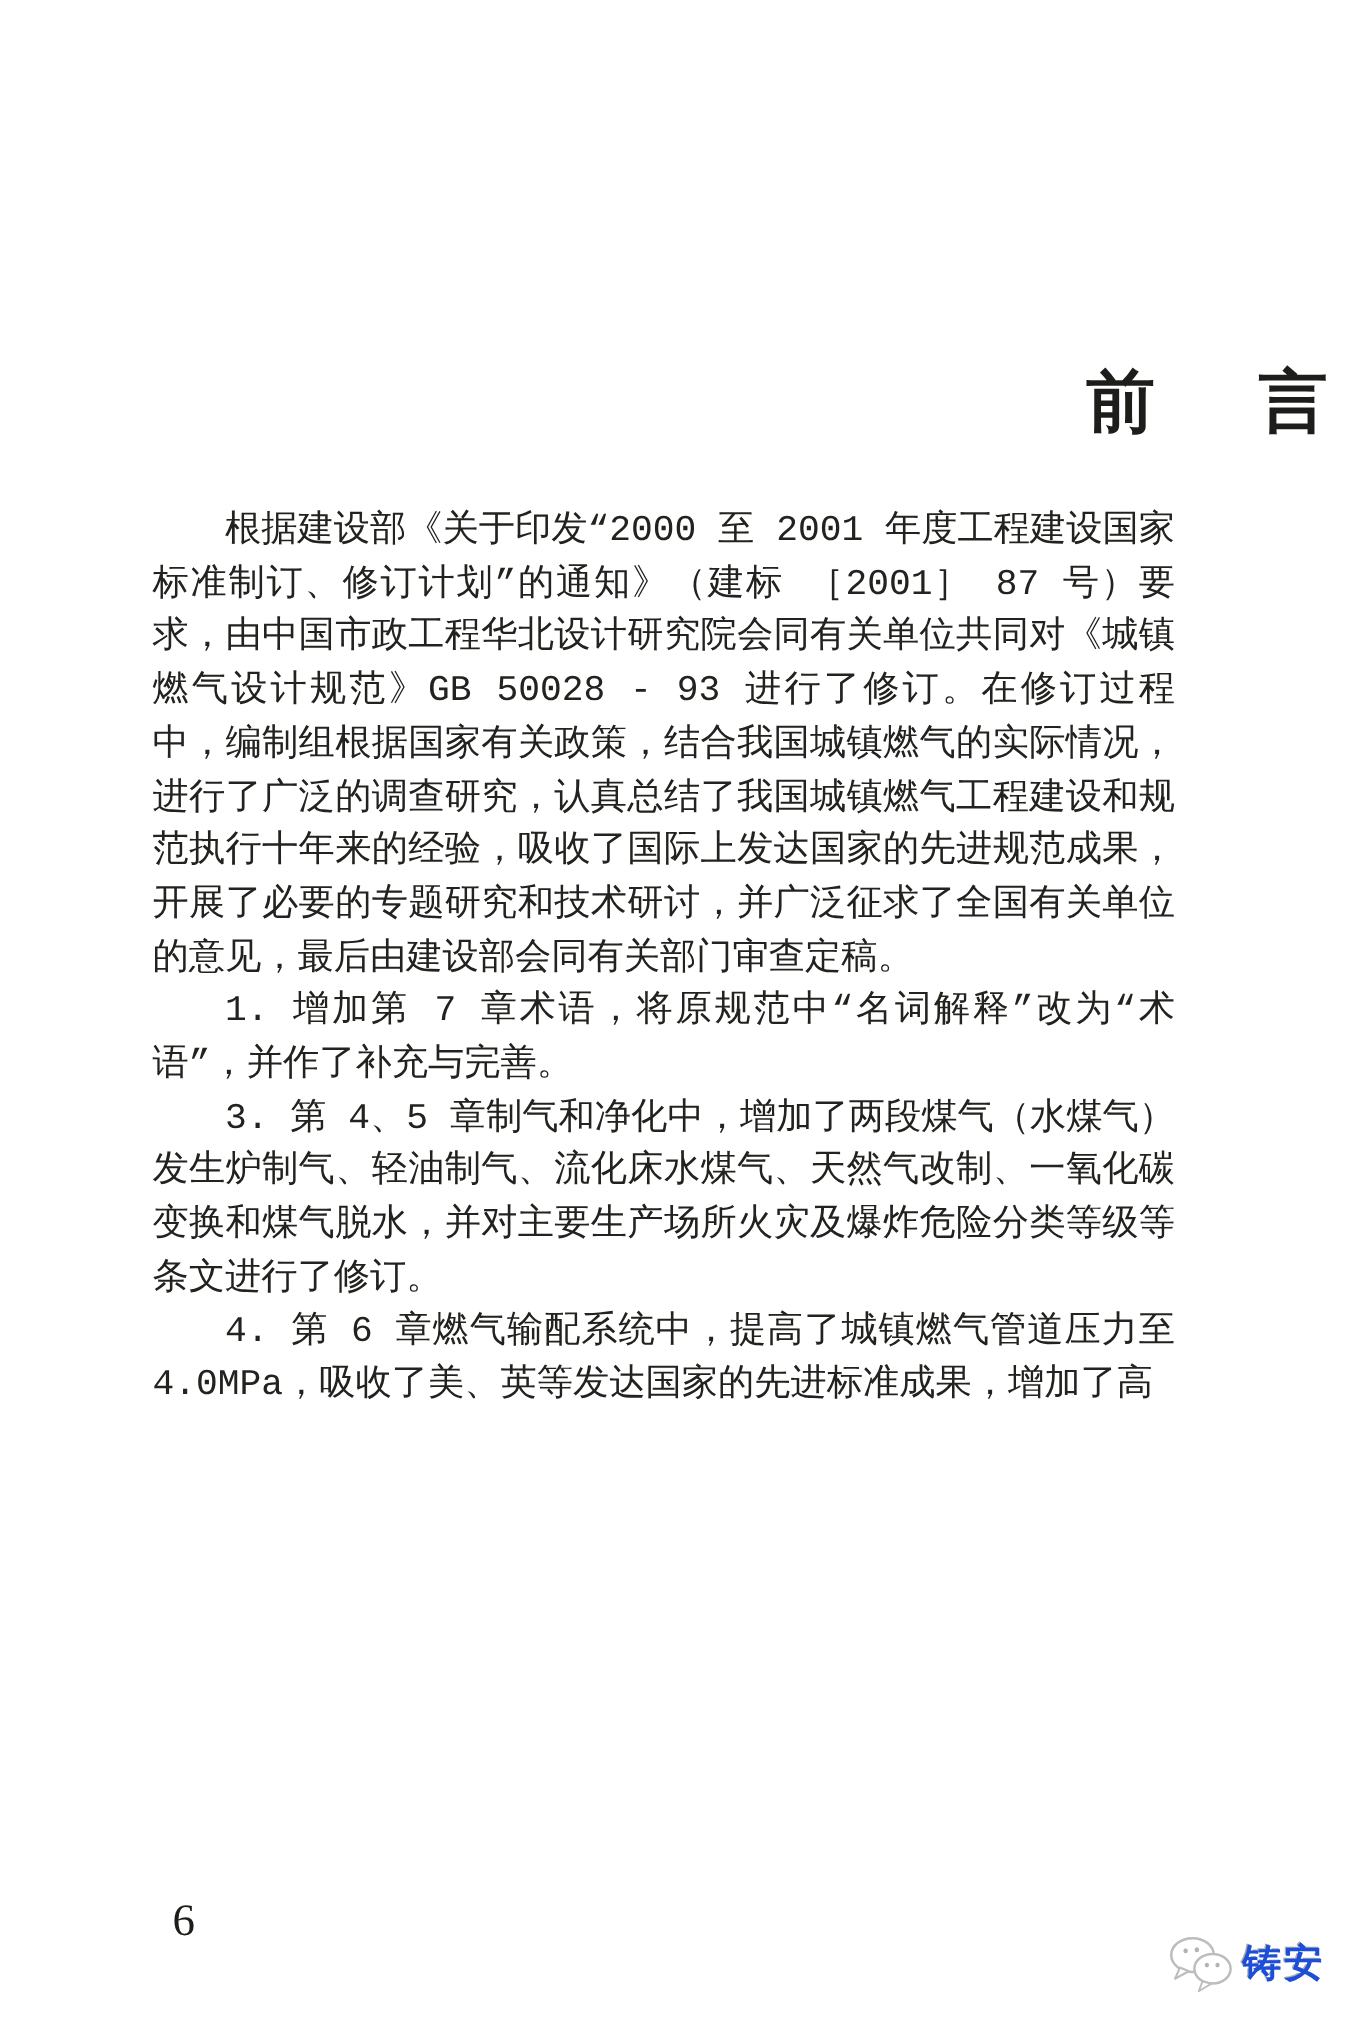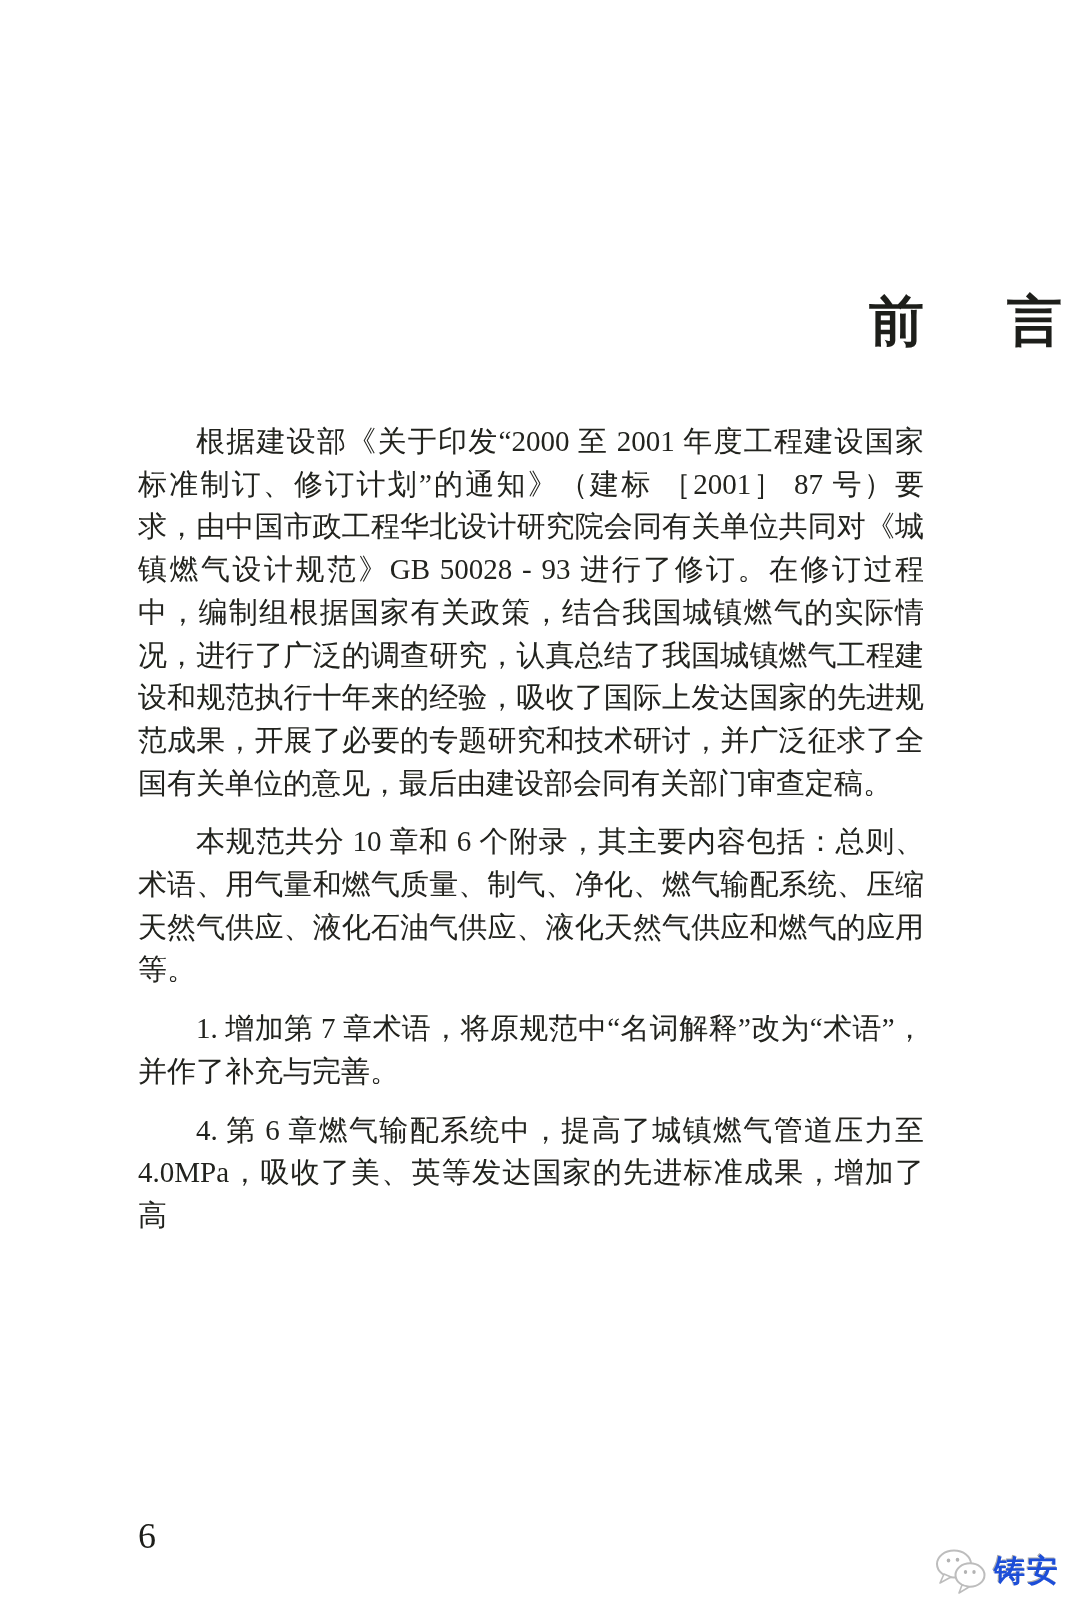--- a/index.html
+++ b/index.html
@@ -38,23 +38,24 @@
     left: 122px;
     top: 404px;
     width: 818px;
     font-size: 29px;
     line-height: 42.7px;
     color: #22231e;
     text-align: justify;
     text-justify: inter-ideograph;
   }
   .doc-body p {
-    margin: 16px;
+    margin: 0;
     padding: 0;
     text-indent: 2em;
+    font-family: Liberation Mono, monospace;
   }
   .page-number {
     position: absolute;
     left: 138px;
     top: 1514px;
     font-size: 36px;
     line-height: 44px;
     color: #1d1e1a;
   }
   .watermark {
@@ -81,22 +82,22 @@
 </style>
 </head>
 <body>
 
 <div class="page">
 
   <h1 class="doc-title">前　言</h1>
 
   <div class="doc-body">
     <p>根据建设部《关于印发“2000 至 2001 年度工程建设国家标准制订、修订计划”的通知》（建标 ［2001］ 87 号）要求，由中国市政工程华北设计研究院会同有关单位共同对《城镇燃气设计规范》GB 50028 - 93 进行了修订。在修订过程中，编制组根据国家有关政策，结合我国城镇燃气的实际情况，进行了广泛的调查研究，认真总结了我国城镇燃气工程建设和规范执行十年来的经验，吸收了国际上发达国家的先进规范成果，开展了必要的专题研究和技术研讨，并广泛征求了全国有关单位的意见，最后由建设部会同有关部门审查定稿。</p>
-    <p>本规范共分 10 章和 6 个附录，其主要内容包括：总则、术语、用气量和燃气质量、制气、净化、燃气输配系统、压缩天然气供应、液化石油气供应、液化天然气供应和燃气的应用等。</p>
     <p>1. 增加第 7 章术语，将原规范中“名词解释”改为“术语”，并作了补充与完善。</p>
+    <p>3. 第 4、5 章制气和净化中，增加了两段煤气（水煤气）发生炉制气、轻油制气、流化床水煤气、天然气改制、一氧化碳变换和煤气脱水，并对主要生产场所火灾及爆炸危险分类等级等条文进行了修订。</p>
     <p>4. 第 6 章燃气输配系统中，提高了城镇燃气管道压力至4.0MPa，吸收了美、英等发达国家的先进标准成果，增加了高</p>
   </div>
 
   <div class="page-number">6</div>
 
   <div class="watermark">
     <svg class="wm-icon" viewBox="0 0 54 46" xmlns="http://www.w3.org/2000/svg">
 
       <ellipse cx="20" cy="16" rx="17" ry="13.5" fill="#ffffff" stroke="#bdbdbd" stroke-width="2"></ellipse>
       <path d="M10 26 L6 35 L17 29 Z" fill="#ffffff" stroke="#bdbdbd" stroke-width="1.6" stroke-linejoin="round"></path>

